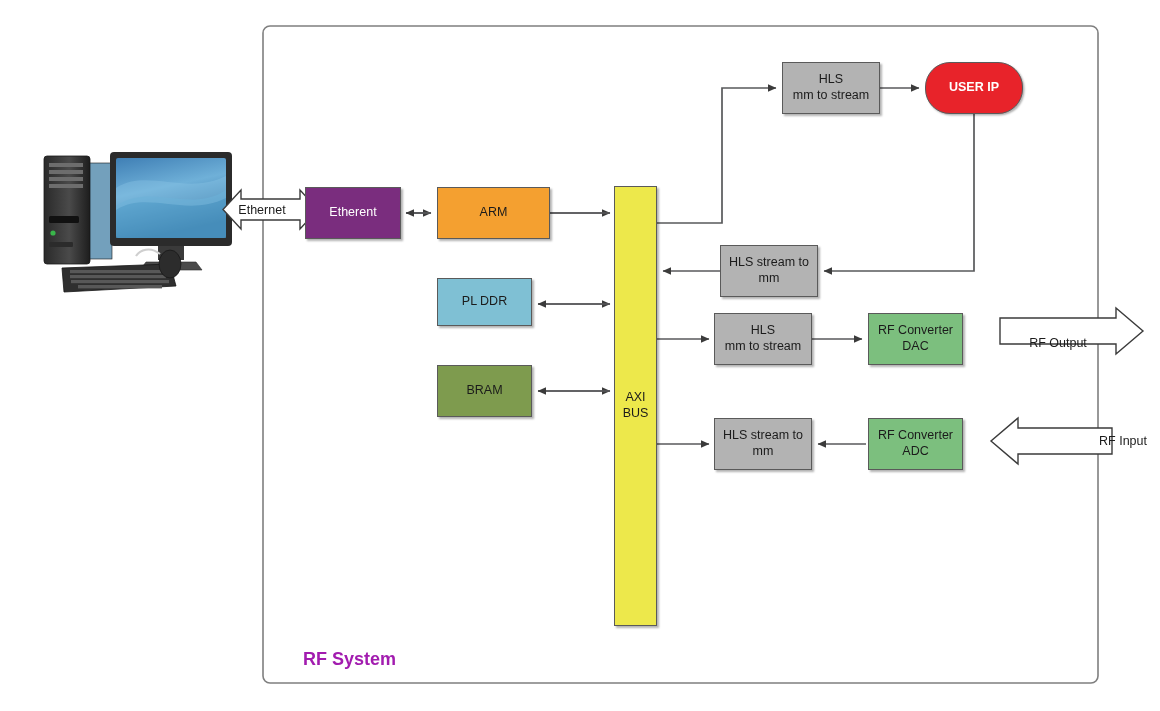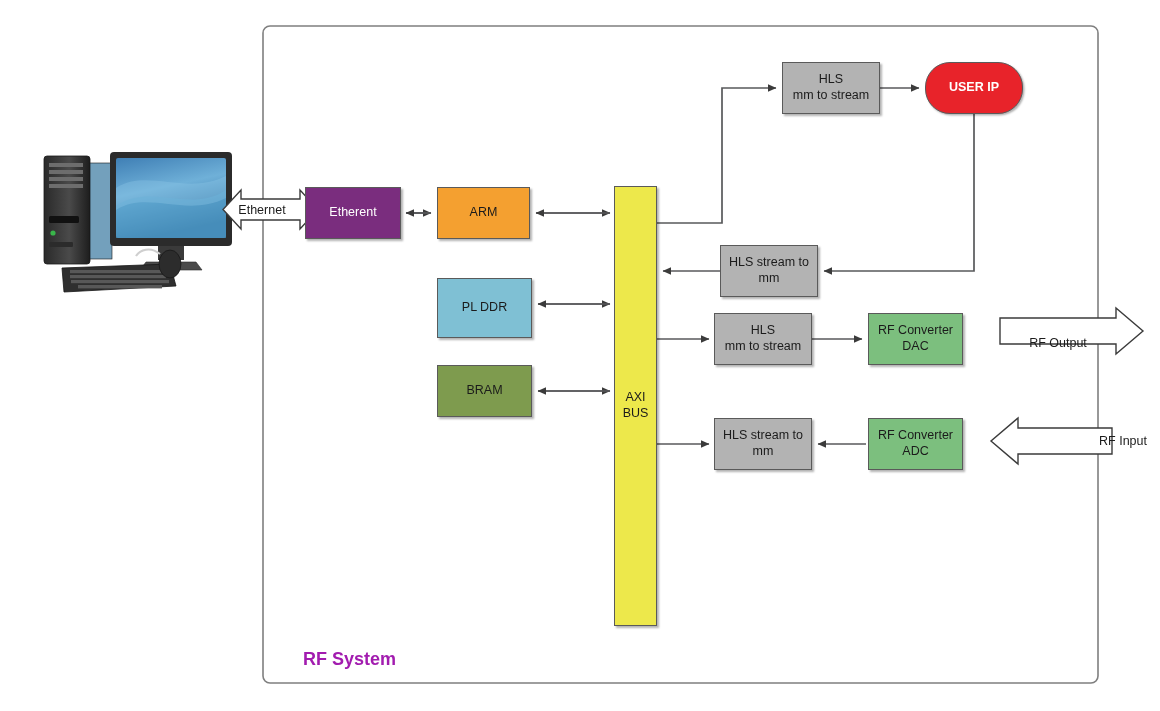--- a/index.html
+++ b/index.html
@@ -118,25 +118,25 @@
       <line x1="657" y1="444" x2="709" y2="444" marker-end="url(#ah)"></line>
 
       <line x1="866" y1="444" x2="818" y2="444" marker-end="url(#ah)"></line>
     </g>
   </svg>
 
   <div class="blk" style="left:305px;top:187px;width:96px;height:52px;background:#7A2D7E;color:#fff;">
     <span>Etherent</span>
   </div>
 
-  <div class="blk" style="left:437px;top:187px;width:93px;height:52px;background:#F4A030;">
+  <div class="blk" style="left:437px;top:187px;width:113px;height:52px;background:#F4A030;">
     <span>ARM</span>
   </div>
 
-  <div class="blk" style="left:437px;top:278px;width:95px;height:60px;background:#7FC0D4;">
+  <div class="blk" style="left:437px;top:278px;width:95px;height:48px;background:#7FC0D4;">
     <span>PL DDR</span>
   </div>
 
   <div class="blk" style="left:614px;top:186px;width:43px;height:440px;background:#EDE84B;flex-direction:column;">
     <span>AXI</span>
     <span>BUS</span>
   </div>
 
   <div class="blk" style="left:437px;top:365px;width:95px;height:52px;background:#7E9B4E;">
     <span>BRAM</span>

